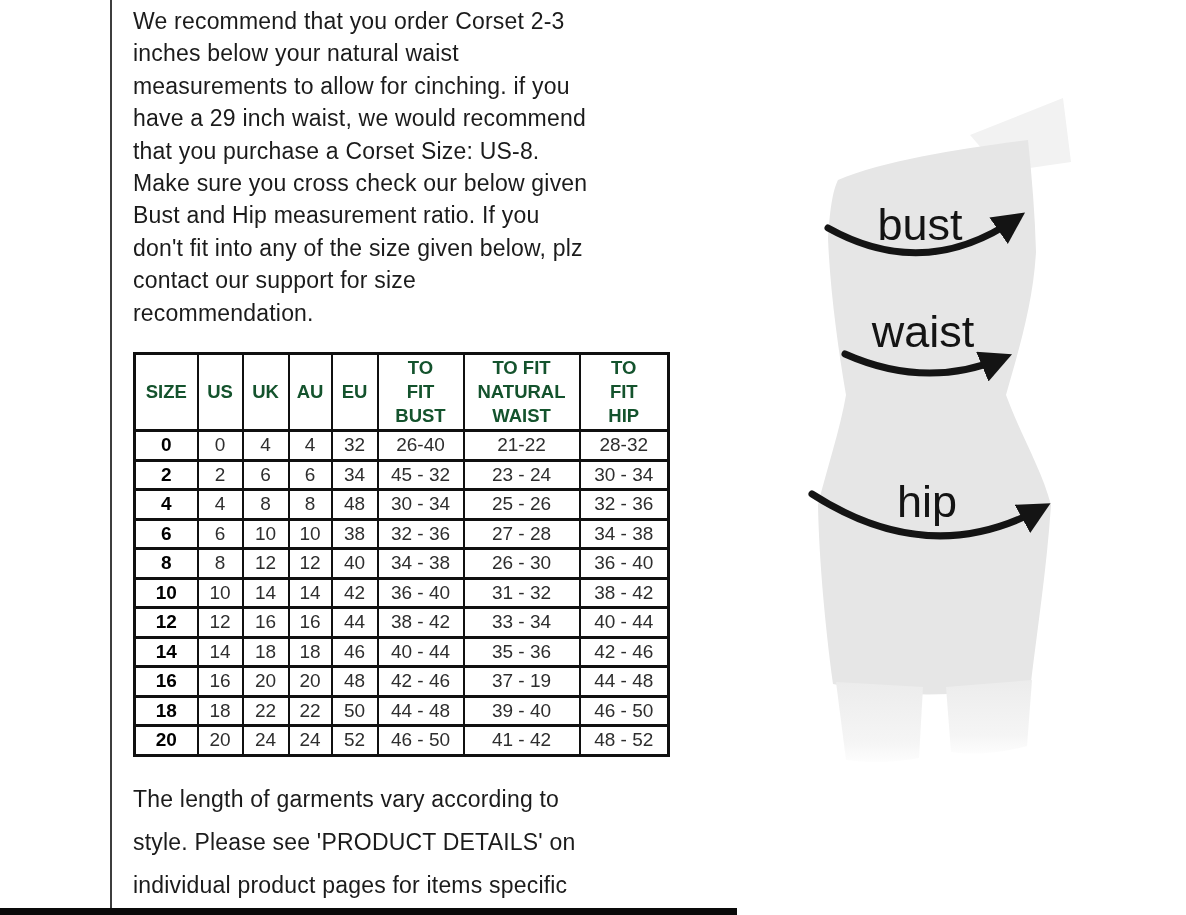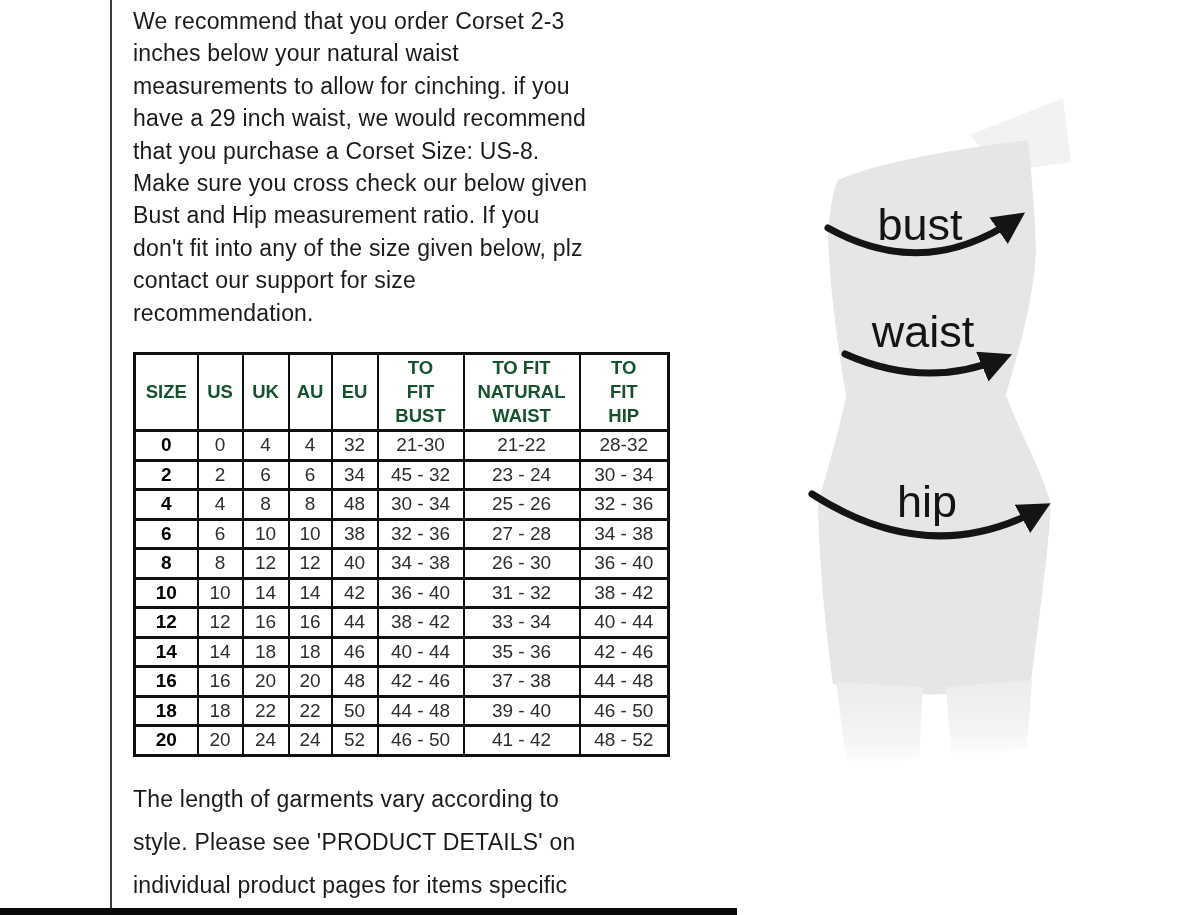--- a/index.html
+++ b/index.html
@@ -140,21 +140,21 @@
 HIP</th>
         </tr>
       </thead>
     <tbody>
         <tr>
           <th>0</th>
           <td>0</td>
           <td>4</td>
           <td>4</td>
           <td>32</td>
-          <td>21-30</td>
+          <td>26-40</td>
           <td>21-22</td>
           <td>28-32</td>
         </tr>
         <tr>
           <th>2</th>
           <td>2</td>
           <td>6</td>
           <td>6</td>
           <td>34</td>
           <td>45 - 32</td>
@@ -221,21 +221,21 @@
           <td>35 - 36</td>
           <td>42 - 46</td>
         </tr>
         <tr>
           <th>16</th>
           <td>16</td>
           <td>20</td>
           <td>20</td>
           <td>48</td>
           <td>42 - 46</td>
-          <td>37 - 38</td>
+          <td>37 - 19</td>
           <td>44 - 48</td>
         </tr>
         <tr>
           <th>18</th>
           <td>18</td>
           <td>22</td>
           <td>22</td>
           <td>50</td>
           <td>44 - 48</td>
           <td>39 - 40</td>

